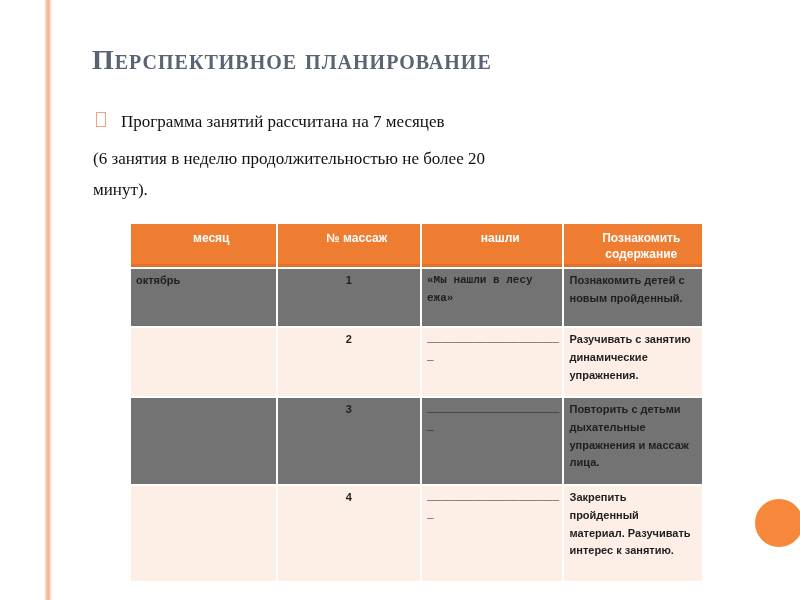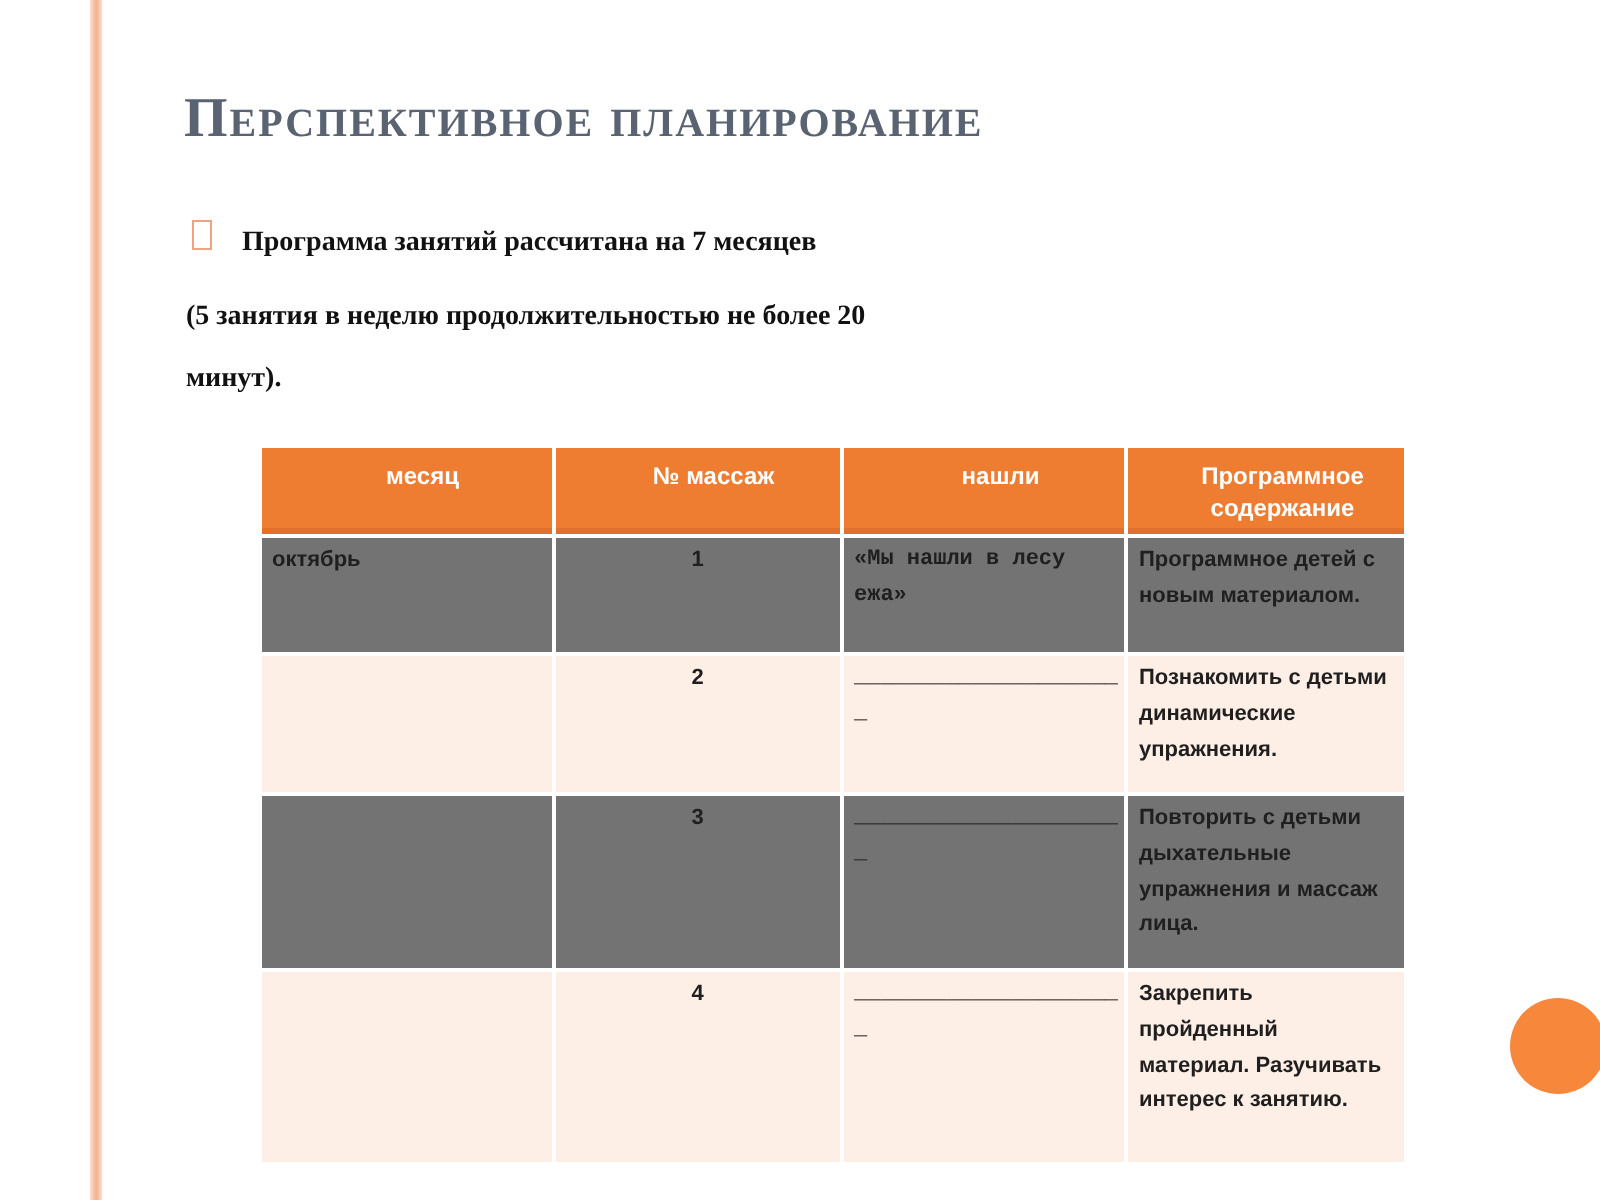--- a/index.html
+++ b/index.html
@@ -52,24 +52,23 @@
     letter-spacing: 1px;
     color: #5a6372;
   }
 
   
   .body-text {
     position: absolute;
     left: 50px; top: 106px;
     width: 690px;
     font-family: "Liberation Serif", serif;
-    font-size: 14px;
+    font-size: 17px;
     color: #111111;
     line-height: 31px;
-    font-weight: bold;
   }
   .body-text p { margin: 0; }
   .bullet-line .bullet {
     display: inline-block;
     width: 8px; height: 13px;
     border: 1px solid #f2a283;
     margin-right: 15px;
     margin-left: 3px;
     vertical-align: baseline;
   }
@@ -133,52 +132,52 @@
   <div class="stripe-left"></div>
   <div class="stripe-right-thin"></div>
   <div class="stripe-right-band"></div>
 
   <h1 class="title">Перспективное планирование</h1>
 
   <div class="body-text">
     <p class="bullet-line">
       <span class="bullet"></span><span>Программа занятий рассчитана на 7 месяцев</span>
     </p>
-    <p class="continuation">(5 занятия в неделю продолжительностью не более 20
+    <p class="continuation">(6 занятия в неделю продолжительностью не более 20
 минут).</p>
   </div>
 
   <table class="planning-table">
     <colgroup>
       <col style="width:144px">
         <col style="width:142px">
         <col style="width:140px">
         <col style="width:137px">
     </colgroup>
     <thead>
       <tr class="tr-head">
         <th>месяц</th>
         <th>№ массаж</th>
         <th>нашли</th>
-        <th>Программное содержание</th>
+        <th>Познакомить содержание</th>
       </tr>
     </thead>
     <tbody>
       <tr class="tr-1 row-odd">
         <td class="cell-month">октябрь</td>
         <td class="cell-number">1</td>
         <td class="cell-theme">«Мы нашли в лесу ежа»</td>
-        <td class="cell-content">Программное детей с новым материалом.</td>
+        <td class="cell-content">Познакомить детей с новым пройденный.</td>
       </tr>
       <tr class="tr-2 row-even">
         <td class="cell-month"></td>
         <td class="cell-number">2</td>
         <td class="cell-theme">____________________
 _</td>
-        <td class="cell-content">Познакомить с детьми динамические упражнения.</td>
+        <td class="cell-content">Разучивать с занятию динамические упражнения.</td>
       </tr>
       <tr class="tr-3 row-odd">
         <td class="cell-month"></td>
         <td class="cell-number">3</td>
         <td class="cell-theme">____________________
 _</td>
         <td class="cell-content">Повторить с детьми дыхательные упражнения и массаж лица.</td>
       </tr>
       <tr class="tr-4 row-even">
         <td class="cell-month"></td>

